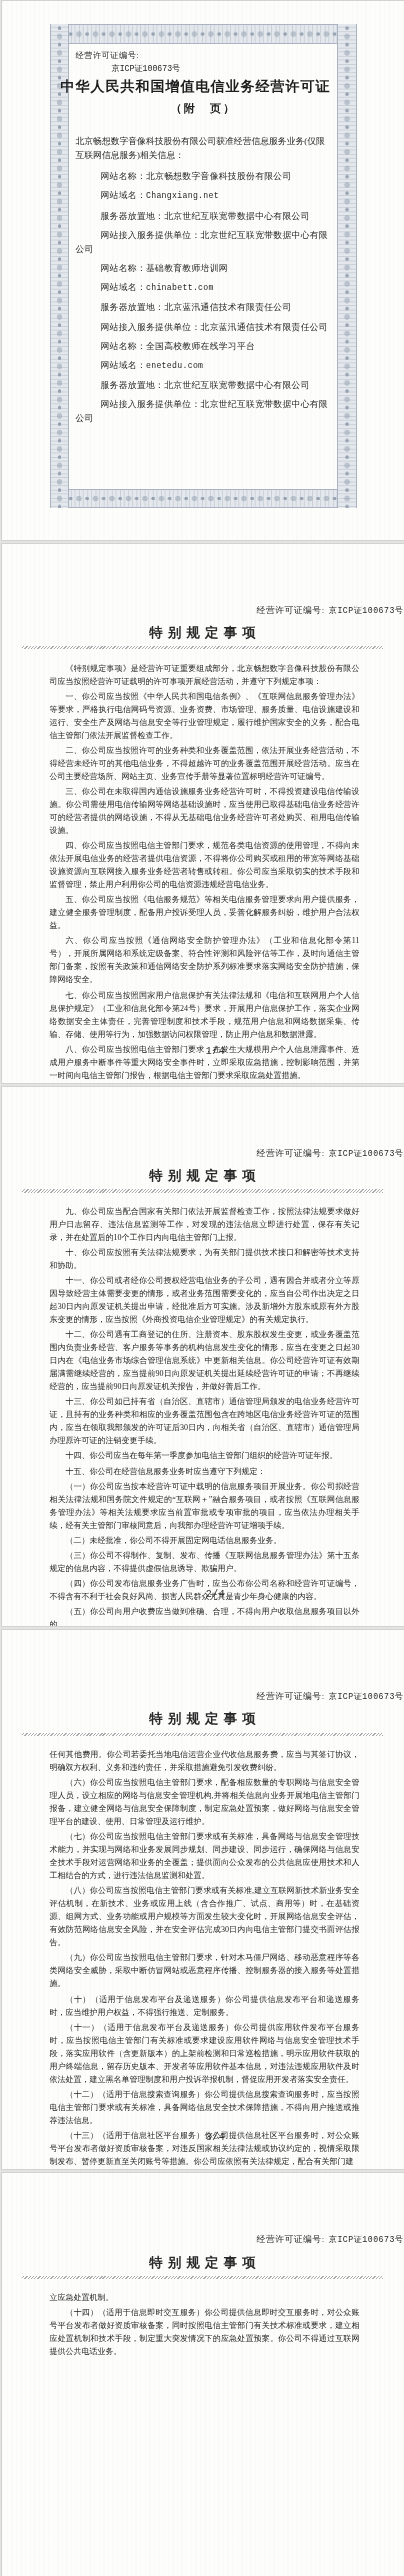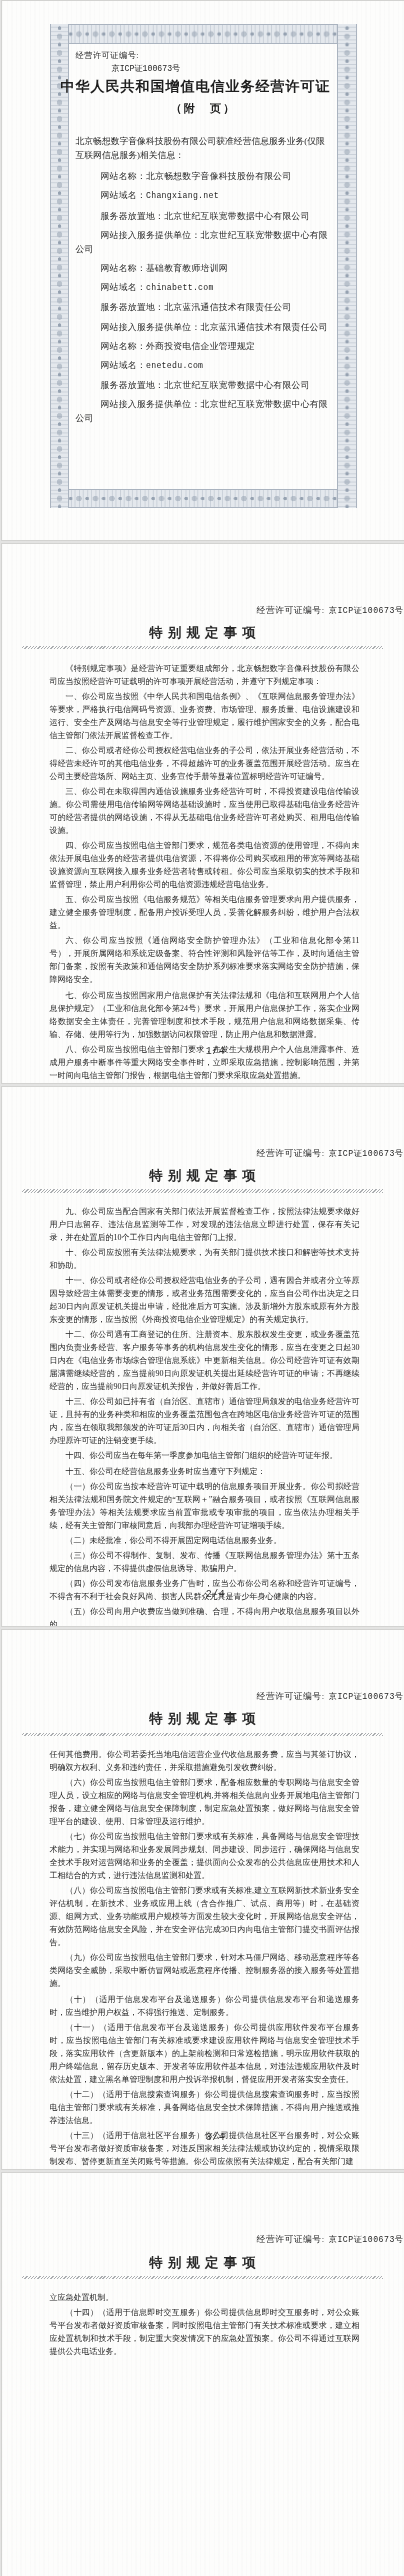--- a/index.html
+++ b/index.html
@@ -103,21 +103,21 @@
       <span class="lbl">网站域名：</span><span class="val latin">chinabett.com</span>
     </div>
     <div class="p1line">
       <span class="lbl">服务器放置地：</span><span class="val">北京蓝汛通信技术有限责任公司</span>
     </div>
     <div class="p1line">
       <span class="lbl">网站接入服务提供单位：</span><span class="val">北京蓝汛通信技术有限责任公司</span>
     </div>
 
     <div class="p1line">
-      <span class="lbl">网站名称：</span><span class="val">外商投资电信企业管理规定</span>
+      <span class="lbl">网站名称：</span><span class="val">全国高校教师在线学习平台</span>
     </div>
     <div class="p1line">
       <span class="lbl">网站域名：</span><span class="val latin">enetedu.com</span>
     </div>
     <div class="p1line">
       <span class="lbl">服务器放置地：</span><span class="val">北京世纪互联宽带数据中心有限公司</span>
     </div>
     <div class="p1line">
       <span class="lbl">网站接入服务提供单位：</span><span class="val">北京世纪互联宽带数据中心有限公司</span>
     </div>
@@ -126,21 +126,21 @@
 
 <div class="page">
   <div class="sp-header">
     <span>经营许可证编号:</span><span class="num">京ICP证100673号</span>
   </div>
   <div class="sp-title">特别规定事项</div>
   <div class="sp-wavy"></div>
   <div class="sp-body">
       <div class="para">《特别规定事项》是经营许可证重要组成部分，北京畅想数字音像科技股份有限公司应当按照经营许可证载明的许可事项开展经营活动，并遵守下列规定事项：</div>
       <div class="para">一、你公司应当按照《中华人民共和国电信条例》、《互联网信息服务管理办法》等要求，严格执行电信网码号资源、业务资费、市场管理、服务质量、电信设施建设和运行、安全生产及网络与信息安全等行业管理规定，履行维护国家安全的义务，配合电信主管部门依法开展监督检查工作。</div>
-      <div class="para">二、你公司或者经你公司授权经营电信业务的子公司，依法开展业务经营活动，不得经营未经许可的其他电信业务，不得超越许可的业务覆盖范围开展经营活动。应当在公司主要经营场所、网站主页、业务宣传手册等显著位置标明经营许可证编号。</div>
+      <div class="para">二、你公司应当按照许可的业务种类和业务覆盖范围，依法开展业务经营活动，不得经营未经许可的其他电信业务，不得超越许可的业务覆盖范围开展经营活动。应当在公司主要经营场所、网站主页、业务宣传手册等显著位置标明经营许可证编号。</div>
       <div class="para">三、你公司在未取得国内通信设施服务业务经营许可时，不得投资建设电信传输设施。你公司需使用电信传输网等网络基础设施时，应当使用已取得基础电信业务经营许可的经营者提供的网络设施，不得从无基础电信业务经营许可者处购买、租用电信传输设施。</div>
       <div class="para">四、你公司应当按照电信主管部门要求，规范各类电信资源的使用管理，不得向未依法开展电信业务的经营者提供电信资源，不得将你公司购买或租用的带宽等网络基础设施资源向互联网接入服务业务经营者转售或转租。你公司应当采取切实的技术手段和监督管理，禁止用户利用你公司的电信资源违规经营电信业务。</div>
       <div class="para">五、你公司应当按照《电信服务规范》等相关电信服务管理要求向用户提供服务，建立健全服务管理制度，配备用户投诉受理人员，妥善化解服务纠纷，维护用户合法权益。</div>
       <div class="para">六、你公司应当按照《通信网络安全防护管理办法》（工业和信息化部令第11号），开展所属网络和系统定级备案、符合性评测和风险评估等工作，及时向通信主管部门备案，按照有关政策和通信网络安全防护系列标准要求落实网络安全防护措施，保障网络安全。</div>
       <div class="para">七、你公司应当按照国家用户信息保护有关法律法规和《电信和互联网用户个人信息保护规定》（工业和信息化部令第24号）要求，开展用户信息保护工作，落实企业网络数据安全主体责任，完善管理制度和技术手段，规范用户信息和网络数据采集、传输、存储、使用等行为，加强数据访问权限管理，防止用户信息和数据泄露。</div>
       <div class="para">八、你公司应当按照电信主管部门要求，在发生大规模用户个人信息泄露事件、造成用户服务中断事件等重大网络安全事件时，立即采取应急措施，控制影响范围，并第一时间向电信主管部门报告，根据电信主管部门要求采取应急处置措施。</div>
     </div>
   <div class="sp-footer">1/4</div>
 </div>
 

